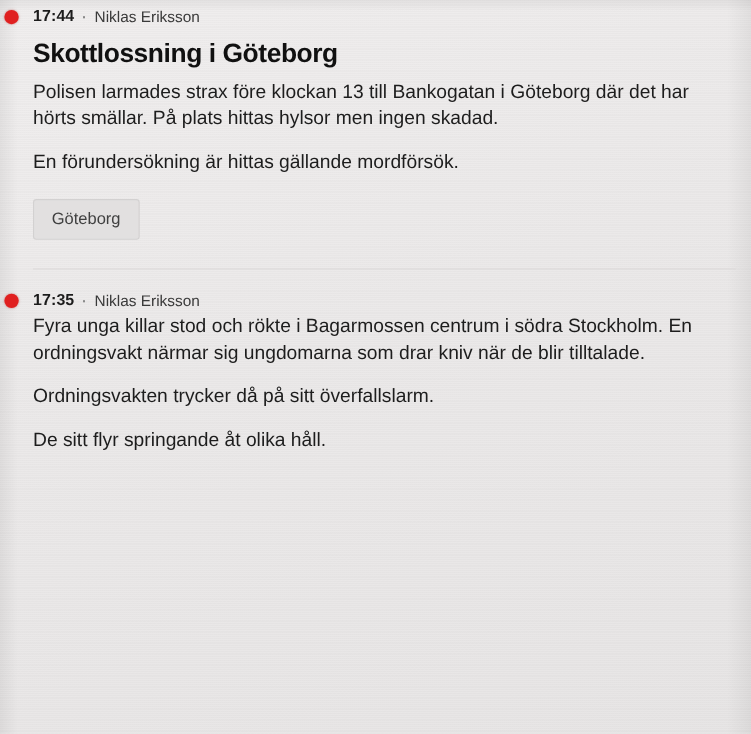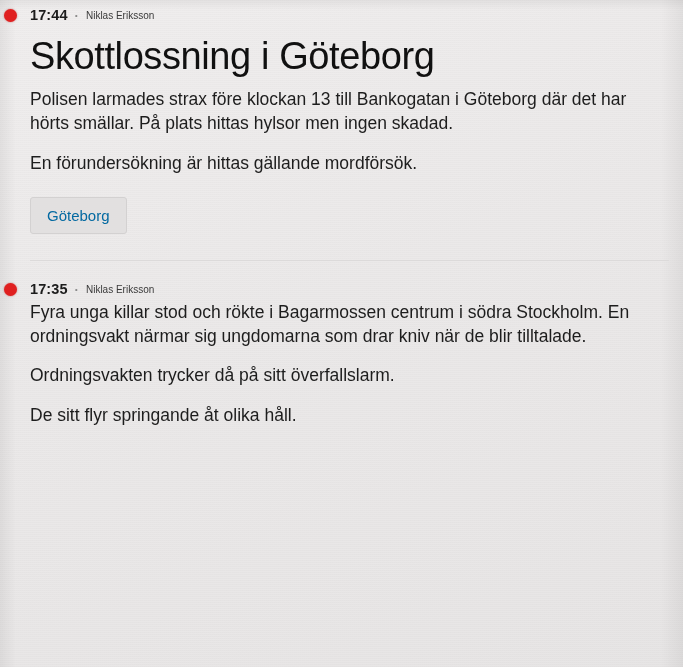--- a/index.html
+++ b/index.html
@@ -52,27 +52,27 @@
     font-size: 14.5px;
     color: #1c1c1c;
     letter-spacing: .1px;
   }
   .sep {
     color: #8a8a8a;
     font-size: 13px;
     font-weight: bold;
   }
   .author {
-    font-size: 10px;
+    font-size: 14px;
     color: #3a3a3a;
   }
   h1.headline {
-    font-size: 38px;
+    font-size: 24px;
     line-height: 1.14;
-    font-weight: normal;
+    font-weight: bold;
     margin: 8px 0 10px 0;
     letter-spacing: -0.4px;
     color: #111;
   }
   .body-text {
     font-size: 17.5px;
     line-height: 1.35;
     margin: 0 0 16px 0;
     color: #1d1d1d;
   }
@@ -82,21 +82,21 @@
     display: flex;
     gap: 8px;
   }
   .tag {
     display: inline-block;
     background: #e2e0e0;
     border: 1px solid #d3d1d1;
     border-radius: 3px;
     padding: 9px 16px;
     font-size: 15px;
-    color: #0369a1;
+    color: #404040;
   }
   .divider {
     height: 1px;
     background: #dcdada;
     margin: 26px 0 0 0;
   }
   .item-2 { margin-top: 16px; }
   .item-2 h1.headline { margin: 6px 0 8px 0; }
   .spacer-top { height: 3px; }
 </style>

